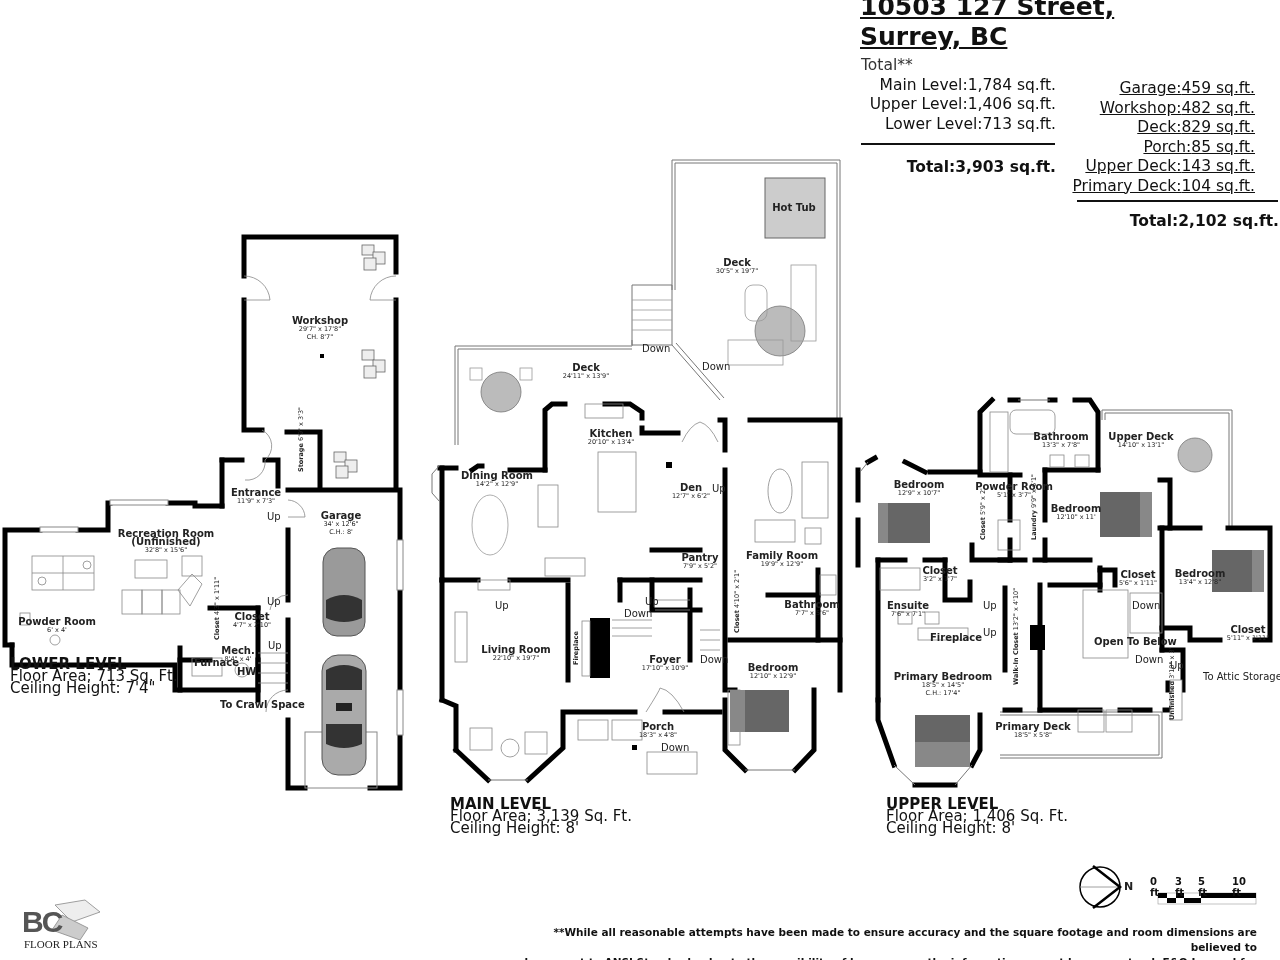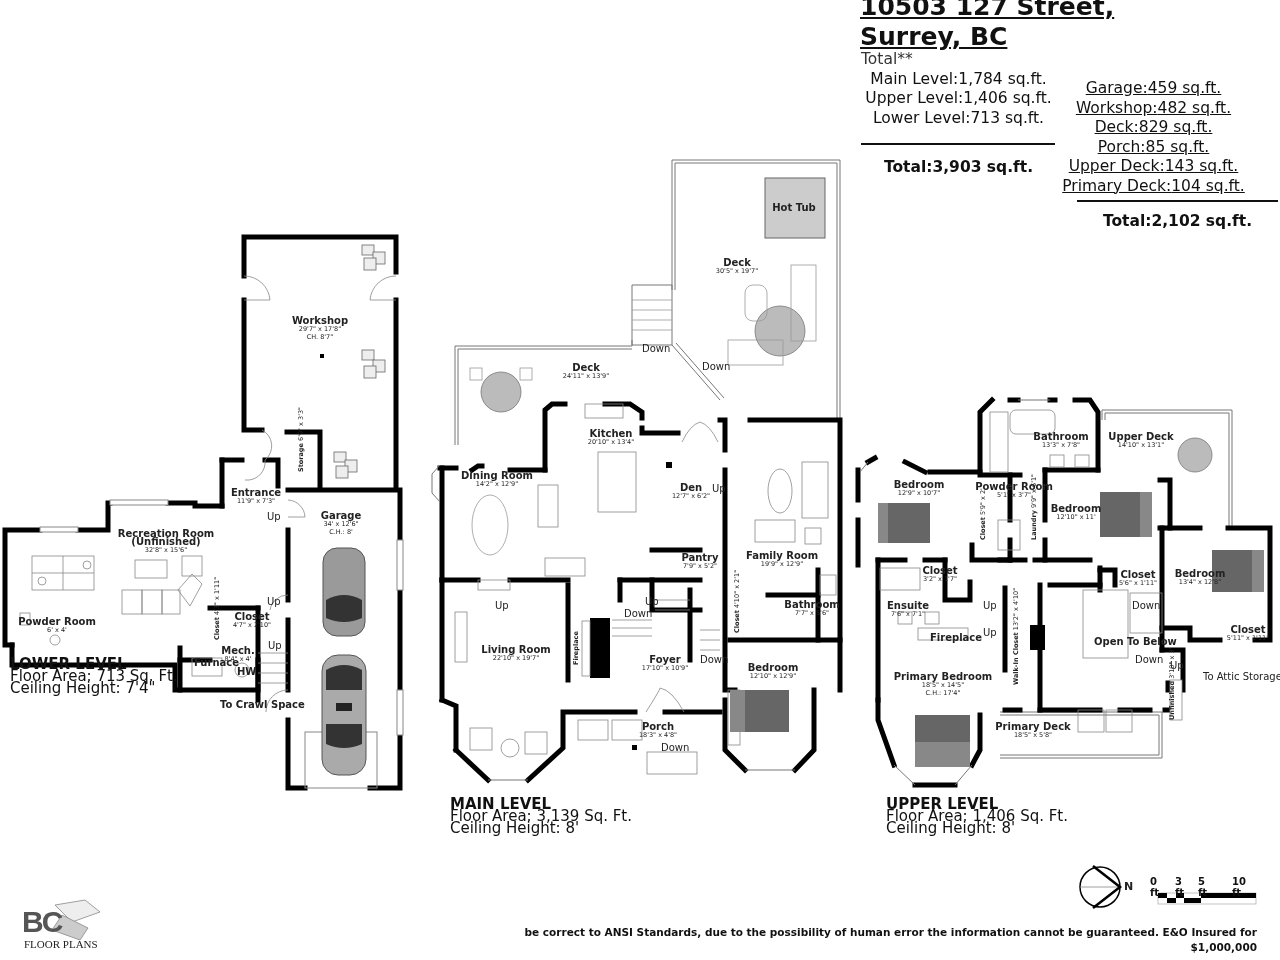--- a/index.html
+++ b/index.html
@@ -4,21 +4,21 @@
 <style>
   html, body { margin:0; padding:0; background:#ffffff; }
   body { width:1280px; height:960px; position:relative; overflow:hidden; font-family:"DejaVu Sans", "Liberation Sans", sans-serif; color:#111; }
   svg.plan { position:absolute; left:0; top:0; }
   .lbl { position:absolute; text-align:center; font-size:6.5px; line-height:8px; color:#222; white-space:nowrap; transform:translateX(-50%); }
   .lbl b { font-weight:bold; display:block; font-size:10px; }
   .vlbl { position:absolute; font-size:6.5px; line-height:8px; color:#222; white-space:nowrap; transform:rotate(-90deg); transform-origin:left top; }
   .small { position:absolute; font-size:10px; color:#222; white-space:nowrap; }
   .title { position:absolute; left:860px; font-weight:bold; font-size:25px; text-decoration:underline; letter-spacing:0px; }
   .tbl { position:absolute; font-size:15.5px; line-height:19.5px; }
-  .tbl .row { display:flex; justify-content:center; }
+  .tbl .row { display:flex; justify-content:flex-end; }
   .tbl .row span:last-child { text-align:right; }
   .tbl .total { font-weight:bold; }
   .rule { position:absolute; height:2px; background:#111; }
   .levelinfo { position:absolute; font-size:15px; line-height:12px; }
   .levelinfo .h { font-weight:bold; }
   .disclaimer { position:absolute; left:505px; top:925px; width:752px; font-size:10.5px; font-weight:bold; line-height:15px; text-align:right; }
   .logo { position:absolute; left:22px; top:905px; }
   .logo .bc { font-weight:bold; font-size:30px; color:#555; letter-spacing:-2px; font-family:"Liberation Sans", sans-serif; }
   .logo .fp { font-family:"Liberation Serif", serif; font-size:11px; color:#222; position:absolute; top:33px; left:2px; white-space:nowrap; }
   .scale { position:absolute; left:1148px; top:876px; font-size:10px; font-weight:bold; }
@@ -317,21 +317,21 @@
 
   <g stroke="#888" stroke-width="0.8" fill="#eee">
     <path d="M55 905 L85 900 L100 912 L72 922 Z"></path>
     <path d="M62 915 L88 928 L80 940 L52 930 Z" fill="#ccc"></path>
   </g>
 </svg>
 
 <div class="title" style="top:-8px;">10503 127 Street,</div>
 <div class="title" style="top:22px;">Surrey, BC</div>
 
-<div class="tbl" style="left:861px; top:50px; width:195px;">
+<div class="tbl" style="left:861px; top:56px; width:195px;">
   <div style="color:#333;">Total**</div>
   <div class="row">
       <span>Main Level:</span>
       <span>1,784 sq.ft.</span>
     </div>
   <div class="row">
       <span>Upper Level:</span>
       <span>1,406 sq.ft.</span>
     </div>
   <div class="row">
@@ -473,14 +473,15 @@
   <span style="position:absolute; left:50px;">5 ft</span>
   <span style="position:absolute; left:84px;">10 ft</span>
 </div>
 
 <div class="logo">
   <div class="bc">BC</div>
   <div class="fp">FLOOR PLANS</div>
 </div>
 
 <div class="disclaimer">
+  <div>**While all reasonable attempts have been made to ensure accuracy and the square footage and room dimensions are believed to</div>
   <div>be correct to ANSI Standards, due to the possibility of human error the information cannot be guaranteed. E&amp;O Insured for $1,000,000</div>
 </div>
 
 </body></html>

